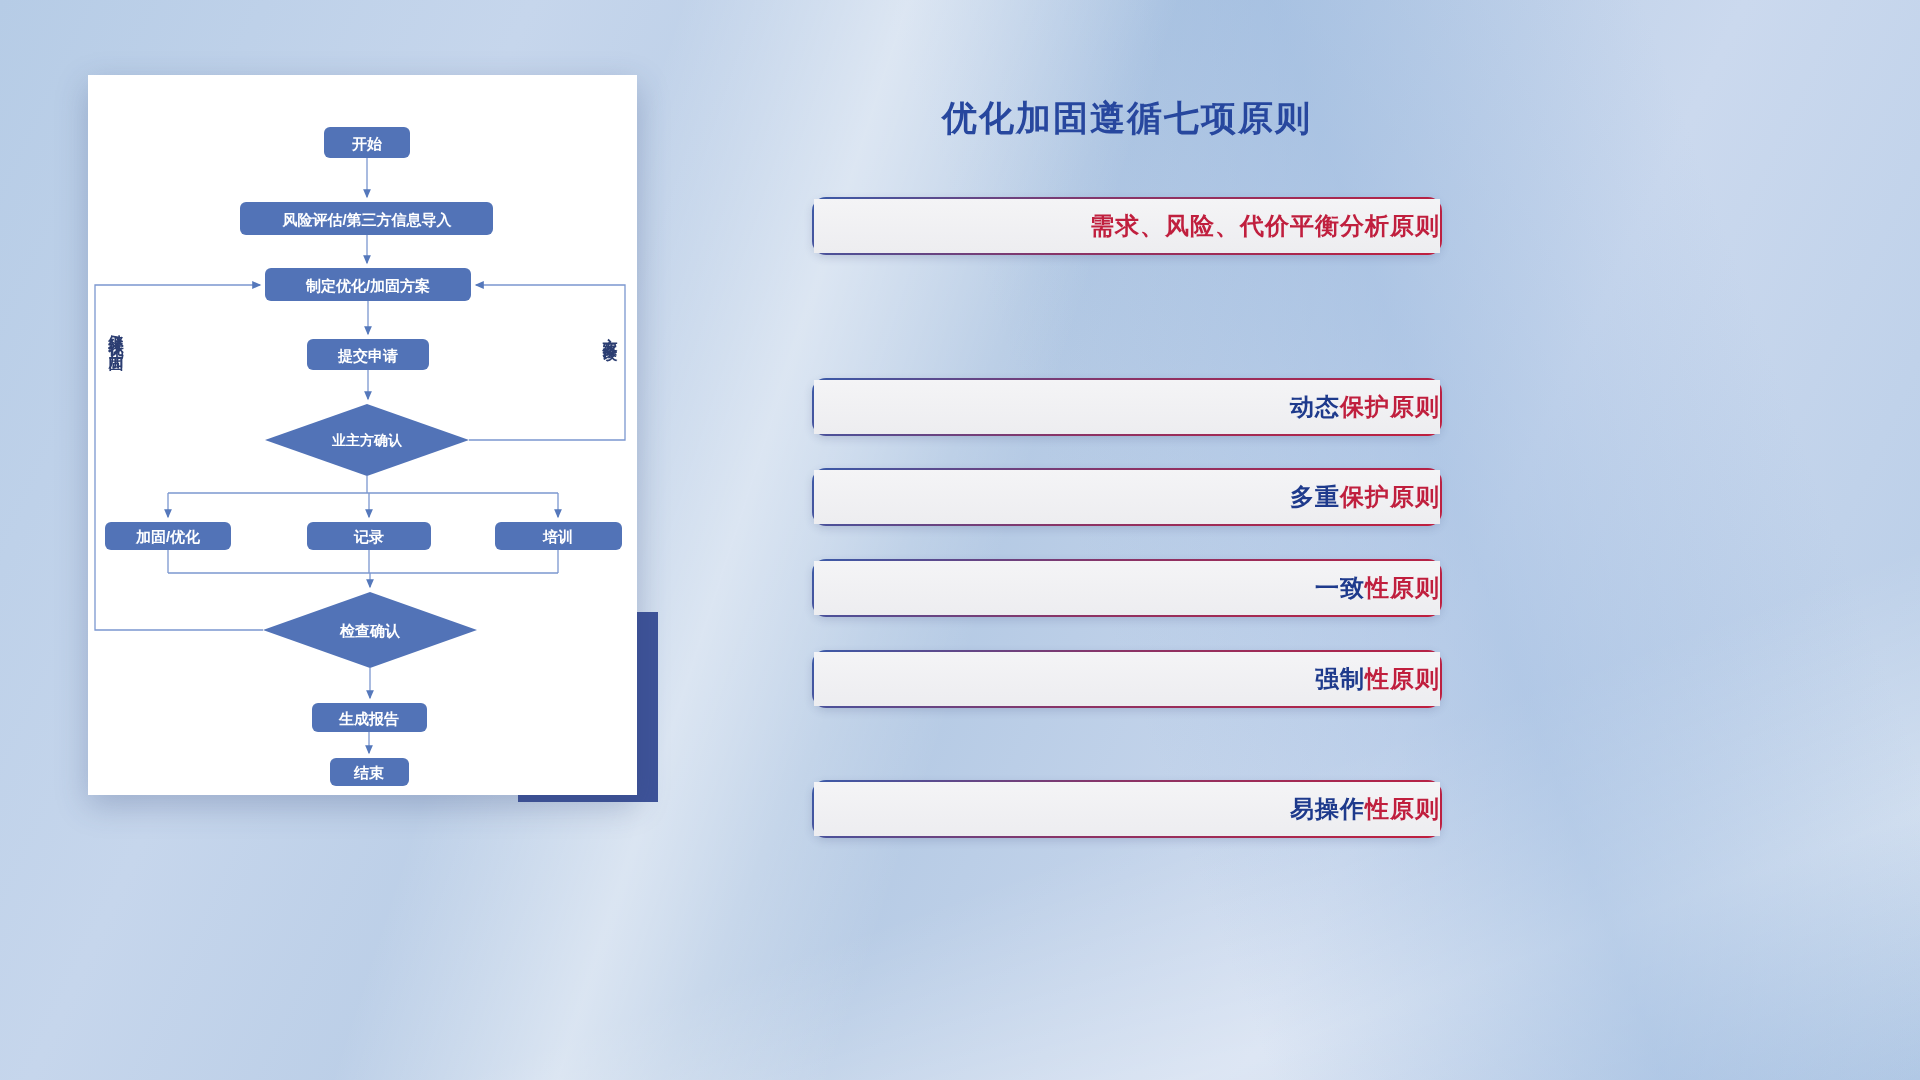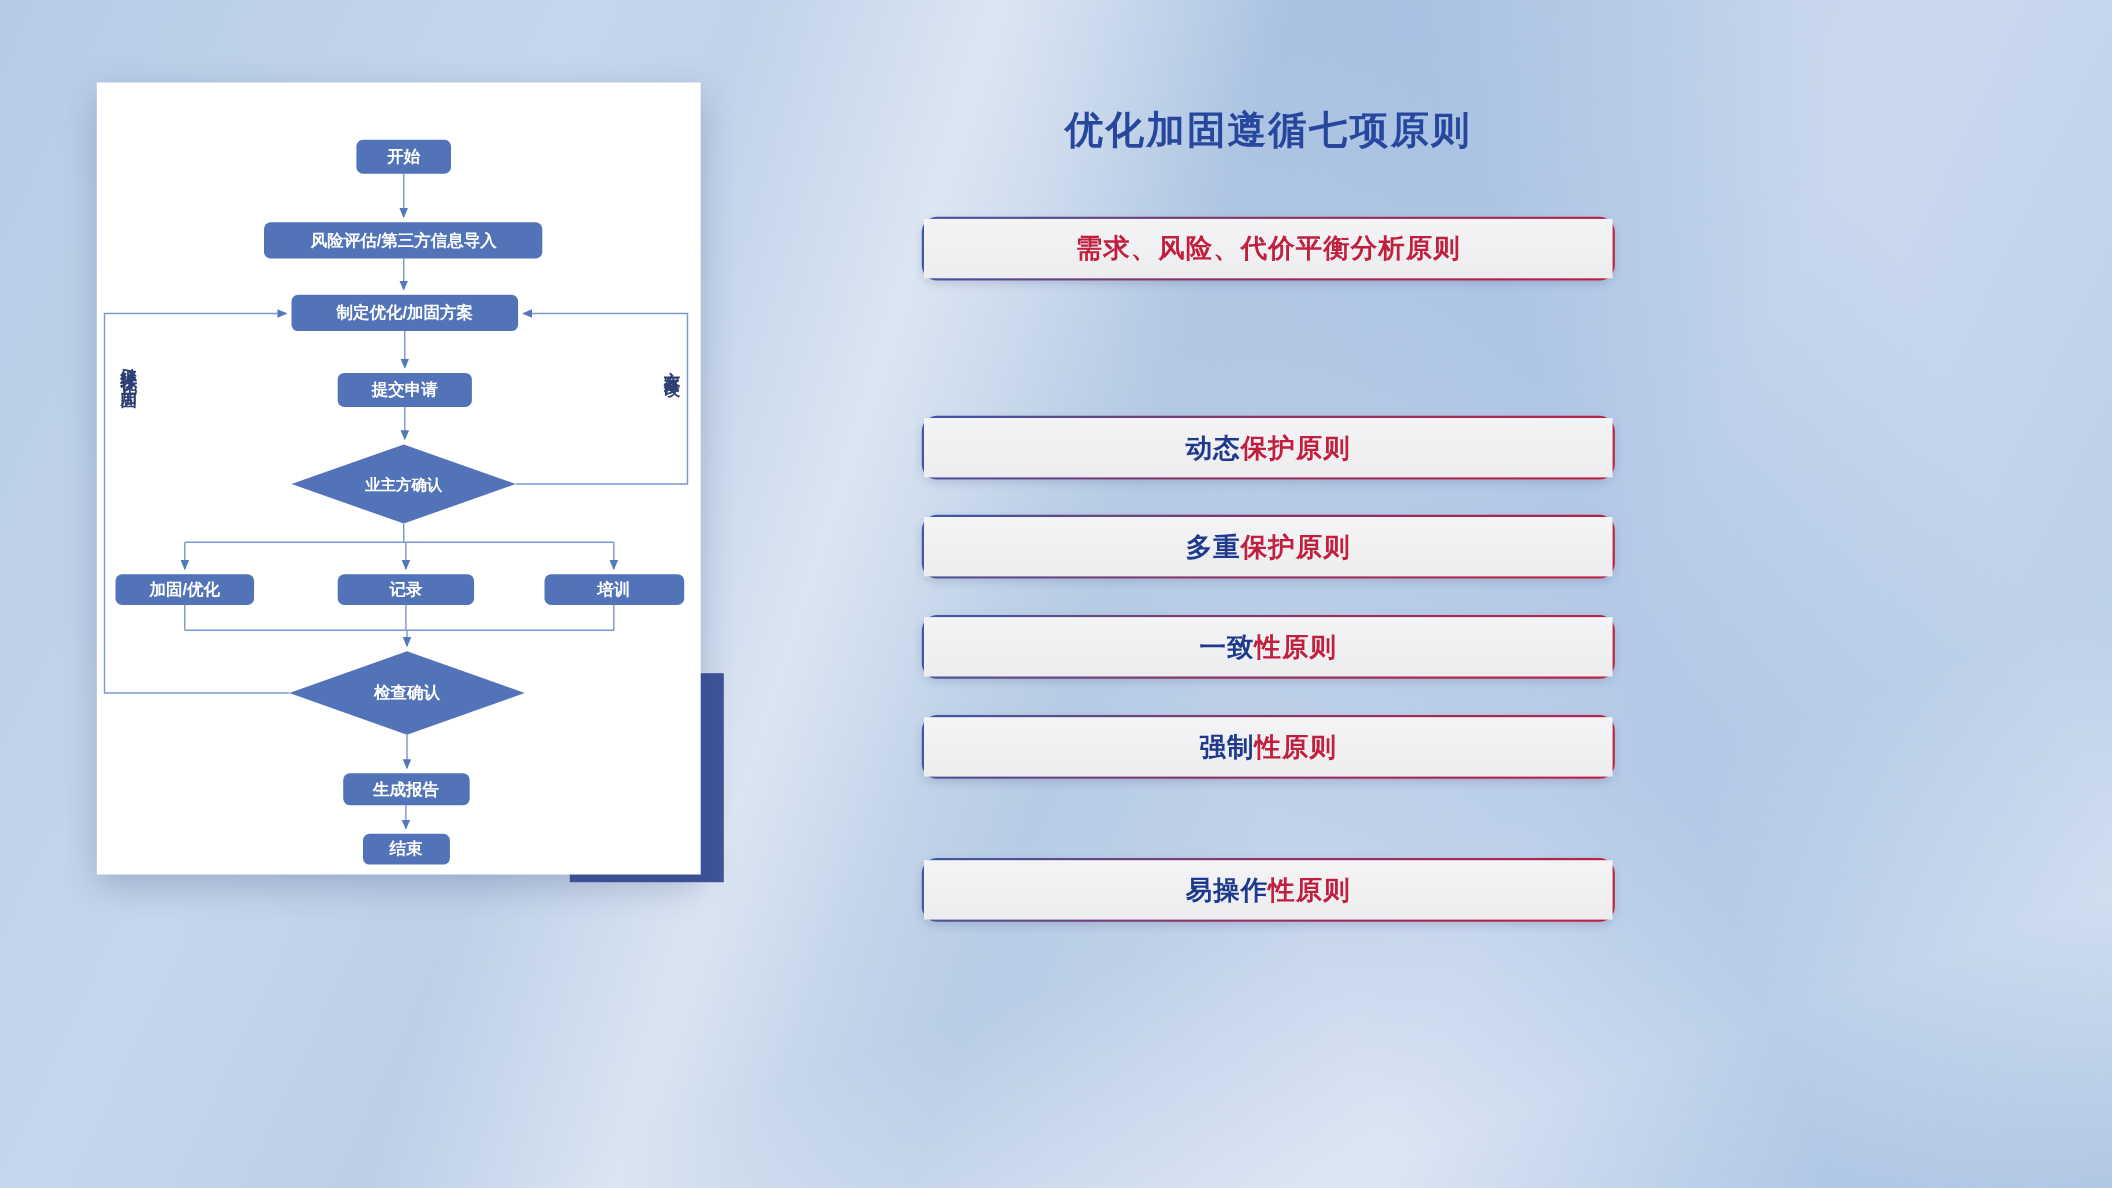--- a/index.html
+++ b/index.html
@@ -64,21 +64,21 @@
     font-weight: 700;
     color: #2c3e72;
     z-index: 3;
   }
   .vlabel.left  { left: 18px;  top: 248px; }
   .vlabel.right { left: 512px; top: 250px; }
 
   
   .panel {
     position: absolute;
-    left: 838px;
+    left: 812px;
     top: 0;
     width: 630px;
     height: 1058px;
     z-index: 2;
   }
   .panel-title {
     position: absolute;
     left: 0;
     top: 95px;
     width: 630px;
@@ -98,21 +98,21 @@
     background: linear-gradient(135deg, #3a5aa8 0%, #8a3366 45%, #c01f3e 100%);
     box-shadow: 0 3px 8px rgba(60, 70, 120, 0.18);
   }
   .principle .inner {
     width: 100%;
     height: 100%;
     border-radius: 0;
     background: linear-gradient(180deg, #f4f4f6 0%, #ededf0 100%);
     display: flex;
     align-items: center;
-    justify-content: center;
+    justify-content: flex-end;
     font-size: 24px;
     font-weight: 600;
     letter-spacing: 1px;
   }
   .p-blue { color: #1e3a8c; }
   .p-red  { color: #c01f3e; }
   .pos-0 { top: 197px; }
   .pos-1 { top: 287px; }
   .pos-2 { top: 378px; }
   .pos-3 { top: 468px; }

